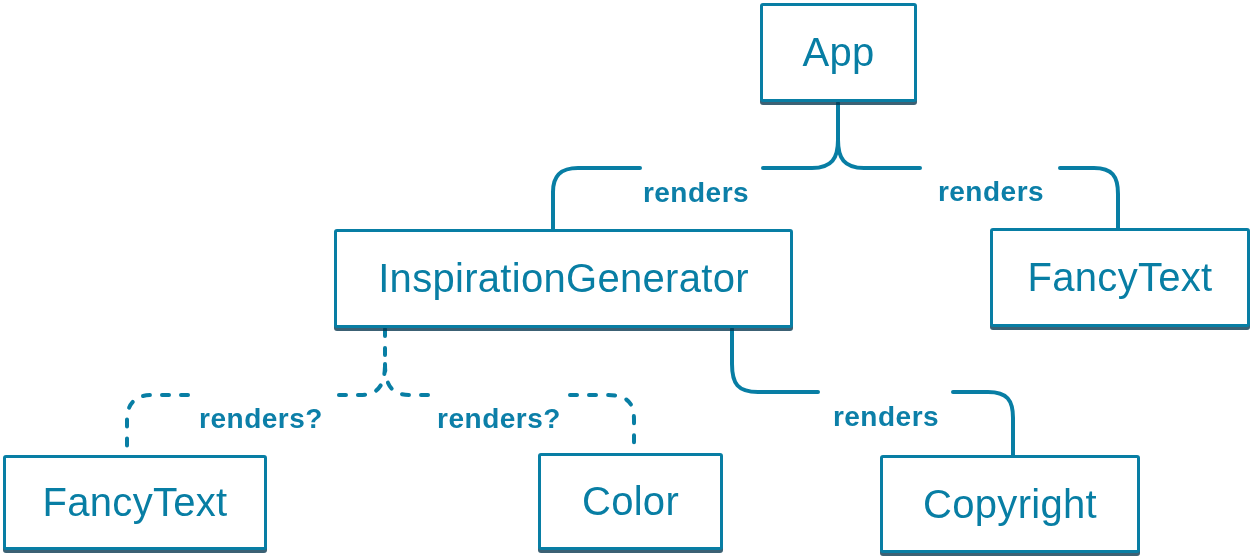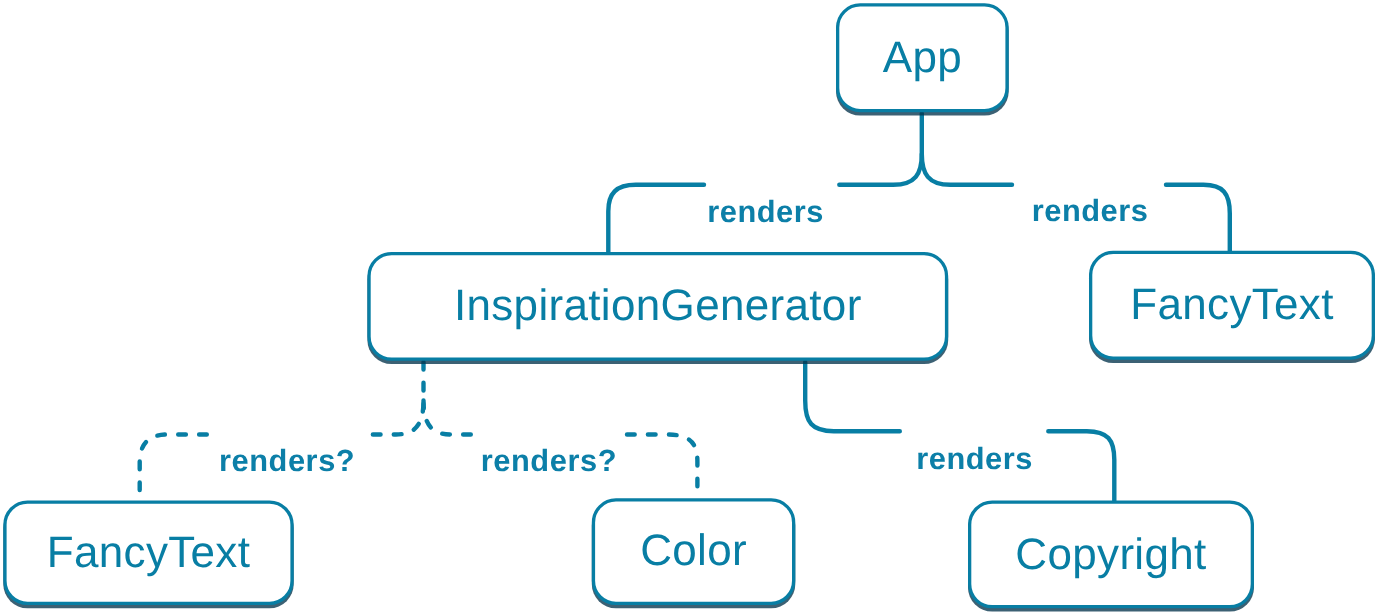--- a/index.html
+++ b/index.html
@@ -12,21 +12,21 @@
   }
   svg.edge-layer{position:absolute;left:0;top:0;width:1257px;height:560px;}
   .edge-solid{fill:none;stroke:#087ea4;stroke-width:4;stroke-linecap:round;}
   .edge-dashed{fill:none;stroke:#087ea4;stroke-width:4;stroke-linecap:round;stroke-dasharray:7 12;}
   .node{
     position:absolute;
     box-sizing:border-box;
     display:flex;align-items:center;justify-content:center;
     background:#ffffff;
     border:3px solid #087ea4;
-    border-radius:22px;
+    border-radius:3px;
     box-shadow:0 3px 0 rgba(5,53,77,0.78);
     color:#087ea4;
     font-size:40px;
     font-weight:500;
     letter-spacing:0.3px;
     white-space:nowrap;
   }
   .edge-label{
     position:absolute;
     transform:translate(-50%,-50%);
@@ -59,21 +59,21 @@
     <path class="edge-dashed" d="M188 395 H152 C136 395 127 403 127 420 V456"></path>
 
     <path class="edge-dashed" d="M385 364 C385 384 391 395 410 395 H428"></path>
     <path class="edge-dashed" d="M570 395 H606 C628 395 634 403 634 420 V454"></path>
   </svg>
 
   <div class="node" style="left:760px;top:3px;width:157px;height:99px;">
     <span>App</span>
   </div>
 
-  <div class="node" style="left:334px;top:229px;width:528px;height:99px;text-align:right;">
+  <div class="node" style="left:334px;top:229px;width:459px;height:99px;text-align:right;">
     <span>InspirationGenerator</span>
   </div>
 
   <div class="node" style="left:990px;top:228px;width:260px;height:99px;">
     <span>FancyText</span>
   </div>
 
   <div class="node" style="left:3px;top:455px;width:264px;height:95px;">
     <span>FancyText</span>
   </div>

